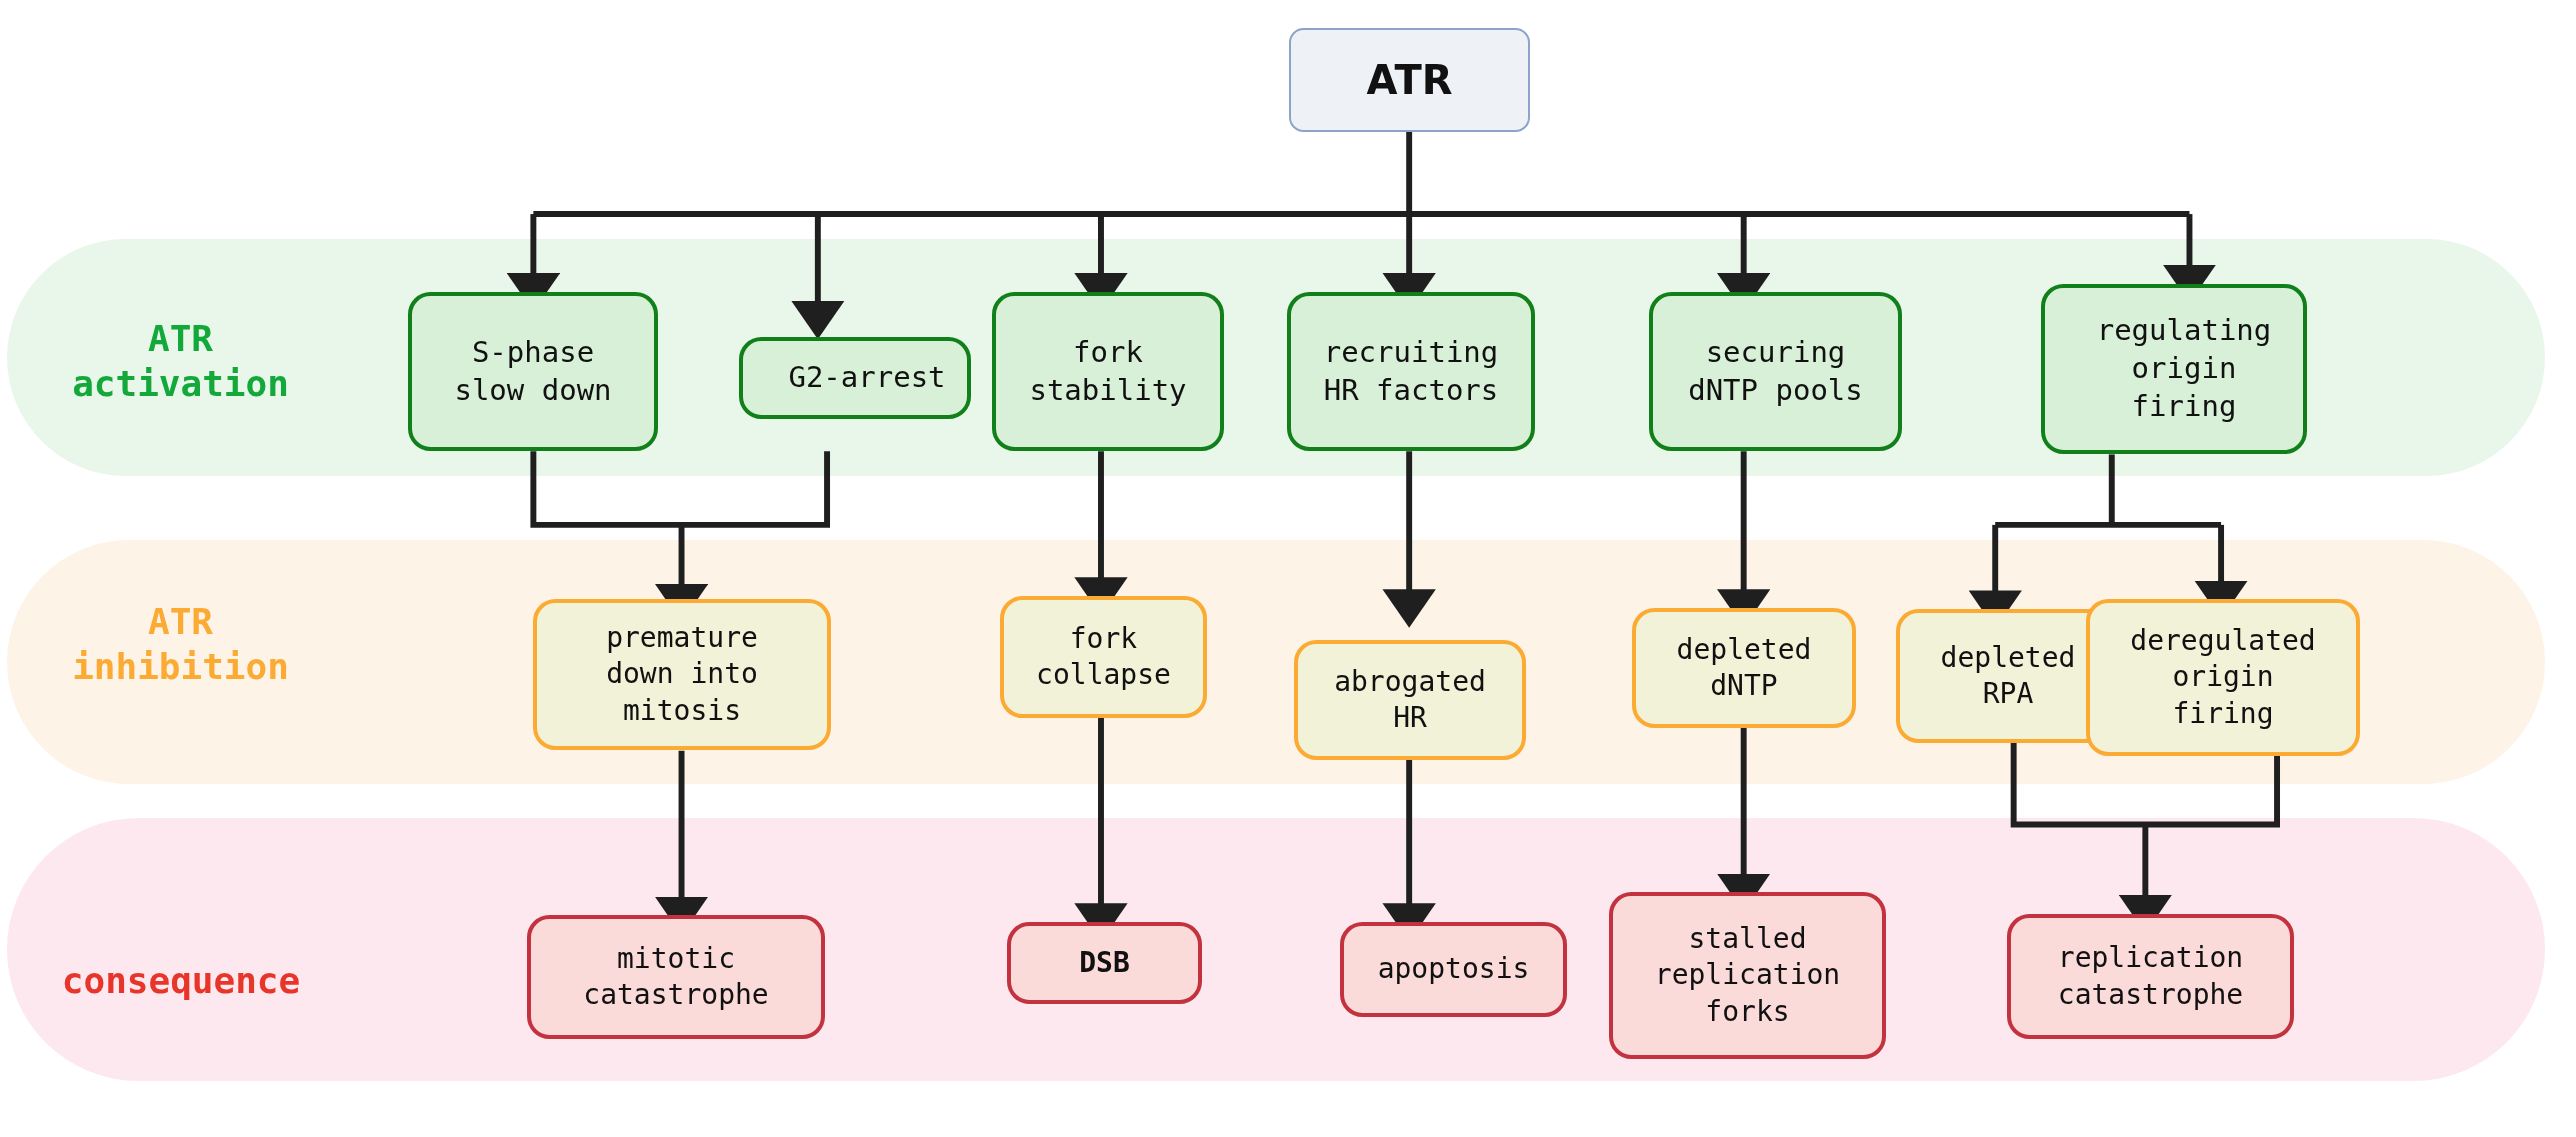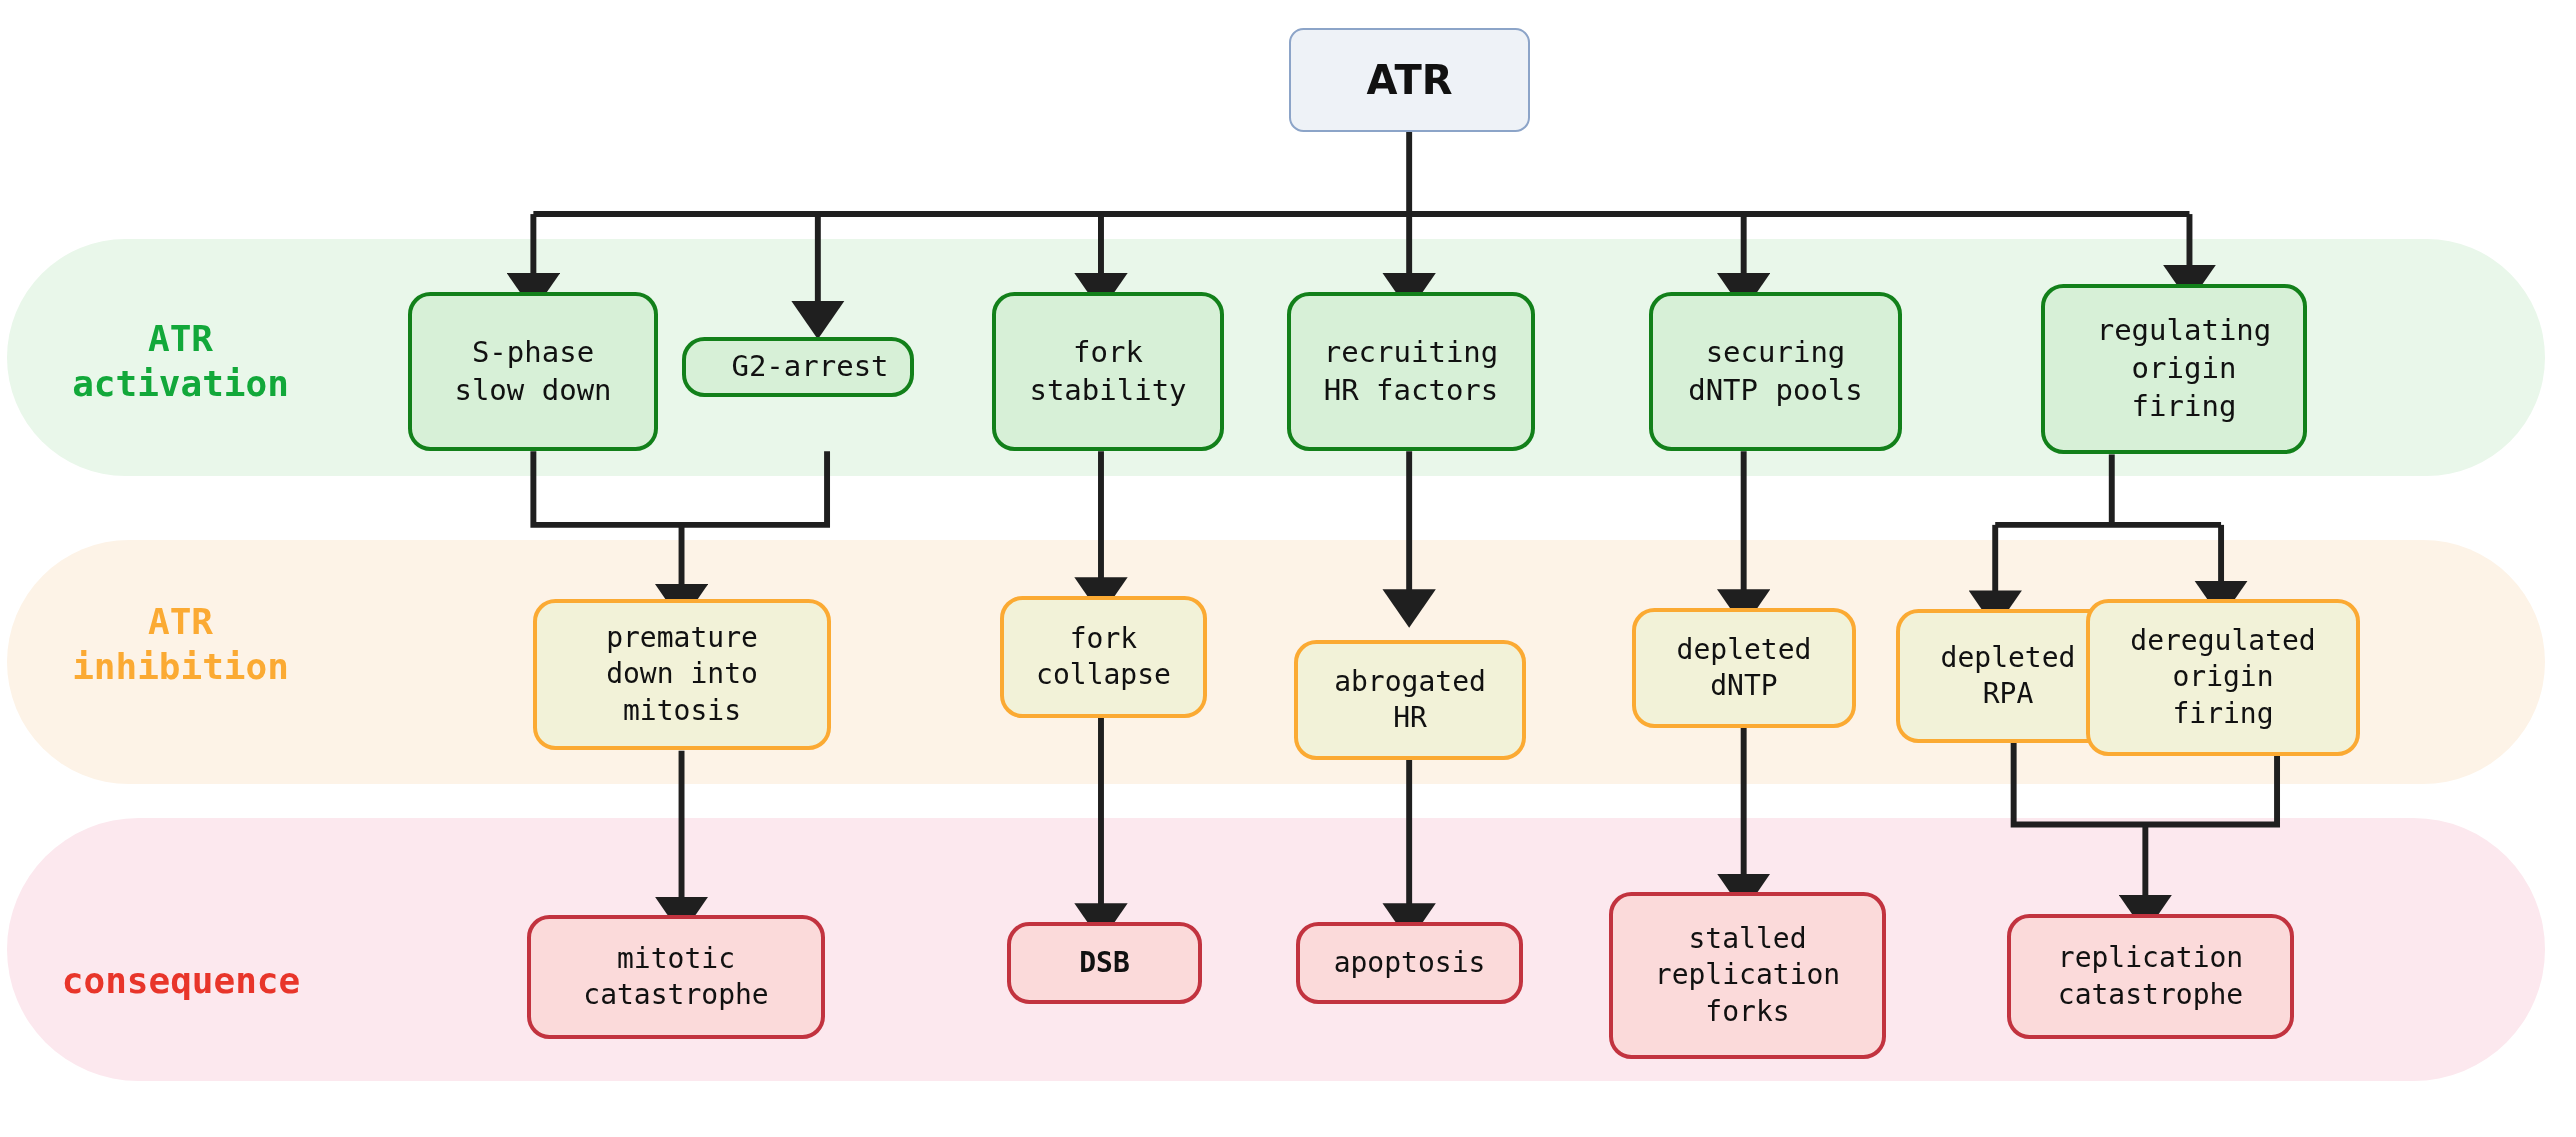--- a/index.html
+++ b/index.html
@@ -71,21 +71,21 @@
 
       <path d="M3058,1128 L3058,1252 L3458,1252 L3458,1148"></path>
       <path d="M3258,1252 L3258,1382" marker-end="url(#ah)"></path>
     </g>
   </svg>
 
   <div class="node n-root" style="left:1289px;top:28px;width:241px;height:104px;">ATR</div>
 
   <div class="node n-green" style="left:408px;top:292px;width:250px;height:159px;">S-phase
 slow down</div>
-  <div class="node n-green" style="left:682px;top:337px;width:232px;height:60px;padding-left:24px;">G2-arrest</div>
+  <div class="node n-green" style="left:739px;top:337px;width:232px;height:82px;padding-left:24px;">G2-arrest</div>
   <div class="node n-green" style="left:992px;top:292px;width:232px;height:159px;">fork
 stability</div>
   <div class="node n-green" style="left:1287px;top:292px;width:248px;height:159px;">recruiting
 HR factors</div>
   <div class="node n-green" style="left:1617px;top:292px;width:253px;height:159px;margin-left:32px;">securing
 dNTP pools</div>
   <div class="node n-green" style="left:2041px;top:284px;width:266px;height:170px;padding-left:20px;">regulating
 origin
 firing</div>
 
@@ -100,21 +100,21 @@
 dNTP</div>
   <div class="node n-orange" style="left:1896px;top:609px;width:224px;height:134px;">depleted
 RPA</div>
   <div class="node n-orange" style="left:2086px;top:599px;width:274px;height:157px;">deregulated
 origin
 firing</div>
 
   <div class="node n-red" style="left:527px;top:915px;width:298px;height:124px;">mitotic
 catastrophe</div>
   <div class="node n-red" style="left:1007px;top:922px;width:195px;height:82px;font-weight:bold;">DSB</div>
-  <div class="node n-red" style="left:1296px;top:922px;width:227px;height:82px;">apoptosis</div>
+  <div class="node n-red" style="left:1340px;top:922px;width:227px;height:95px;">apoptosis</div>
   <div class="node n-red" style="left:1609px;top:892px;width:277px;height:167px;">stalled
 replication
 forks</div>
   <div class="node n-red" style="left:2007px;top:914px;width:287px;height:125px;">replication
 catastrophe</div>
 
 </div>
 
 
 </body></html>

